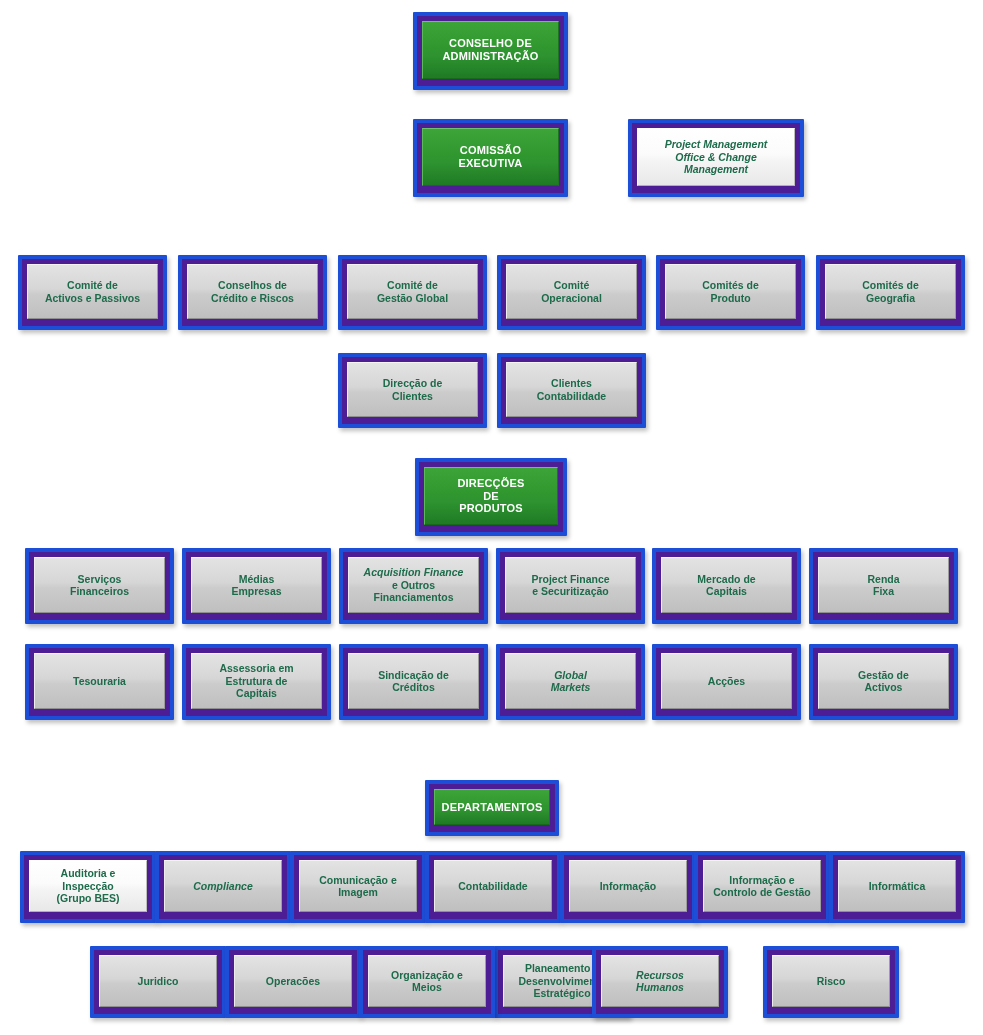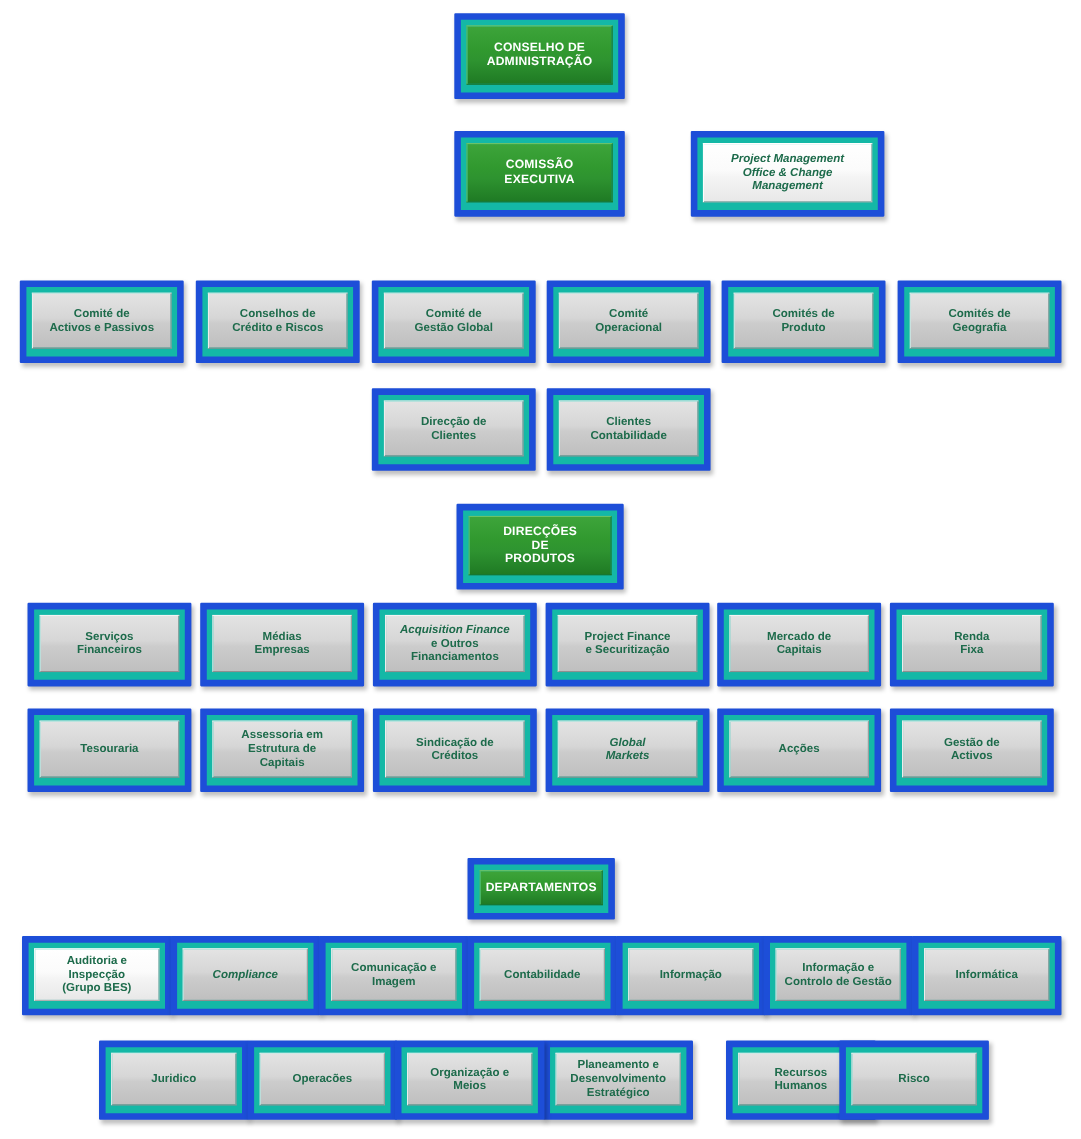--- a/index.html
+++ b/index.html
@@ -28,22 +28,22 @@
     display: flex;
     align-items: center;
     justify-content: center;
     text-align: center;
     padding: 3px 5px;
     border-radius: 1px;
   }
 
   
   .node {
-    background: #14b8a6;
-    border: 6px solid #1d4ed8;
+    background: #4c1d95;
+    border: 4px solid #1d4ed8;
     box-shadow: 2px 3px 4px rgba(0,0,0,0.25);
   }
 
   .node .inner {
     position: absolute;
     left: 5px; right: 5px; top: 5px; bottom: 7px;
     box-sizing: border-box;
     display: flex;
     align-items: center;
     justify-content: center;
@@ -387,21 +387,21 @@
       </div>
   </div>
   <div class="node grey" style="left:359px; top:946px; width:136px; height:72px;">
     <div class="inner">
         <span>
       <span>Organização e</span>
       <span>Meios</span>
     </span>
       </div>
   </div>
-  <div class="node grey" style="left:660px; top:946px; width:136px; height:72px;">
+  <div class="node grey" style="left:592px; top:946px; width:136px; height:72px;font-style:italic;">
     <div class="inner">
         <span>
       <span>Recursos</span>
       <span>Humanos</span>
     </span>
       </div>
   </div>
   <div class="node grey" style="left:763px; top:946px; width:136px; height:72px;">
     <div class="inner">
         <span>

